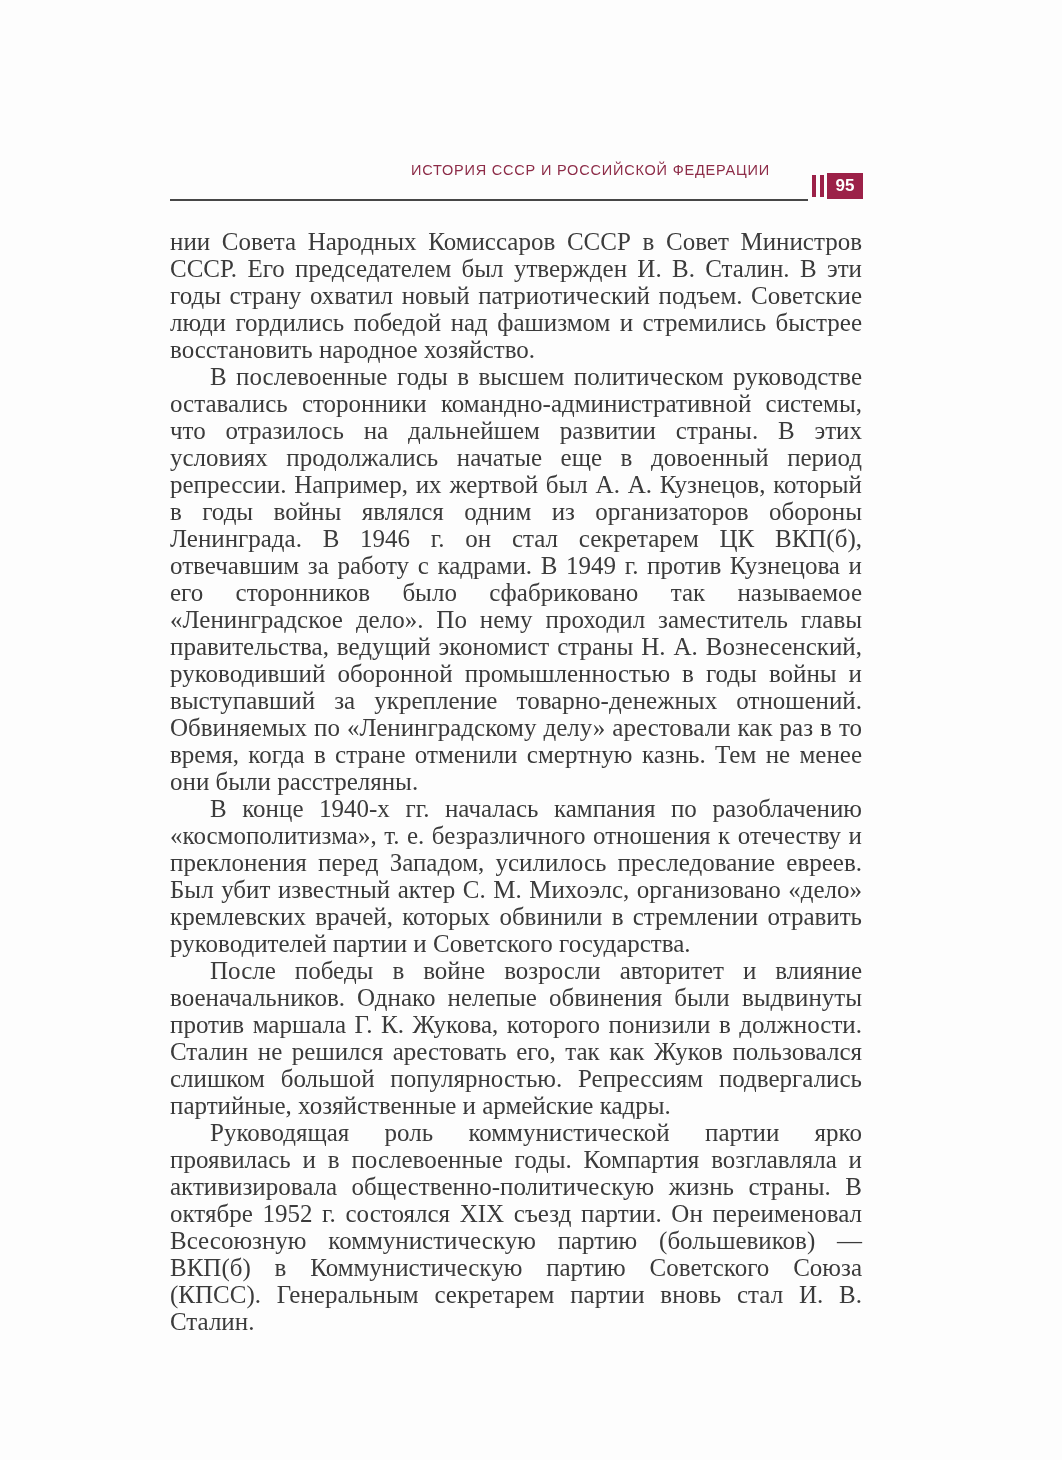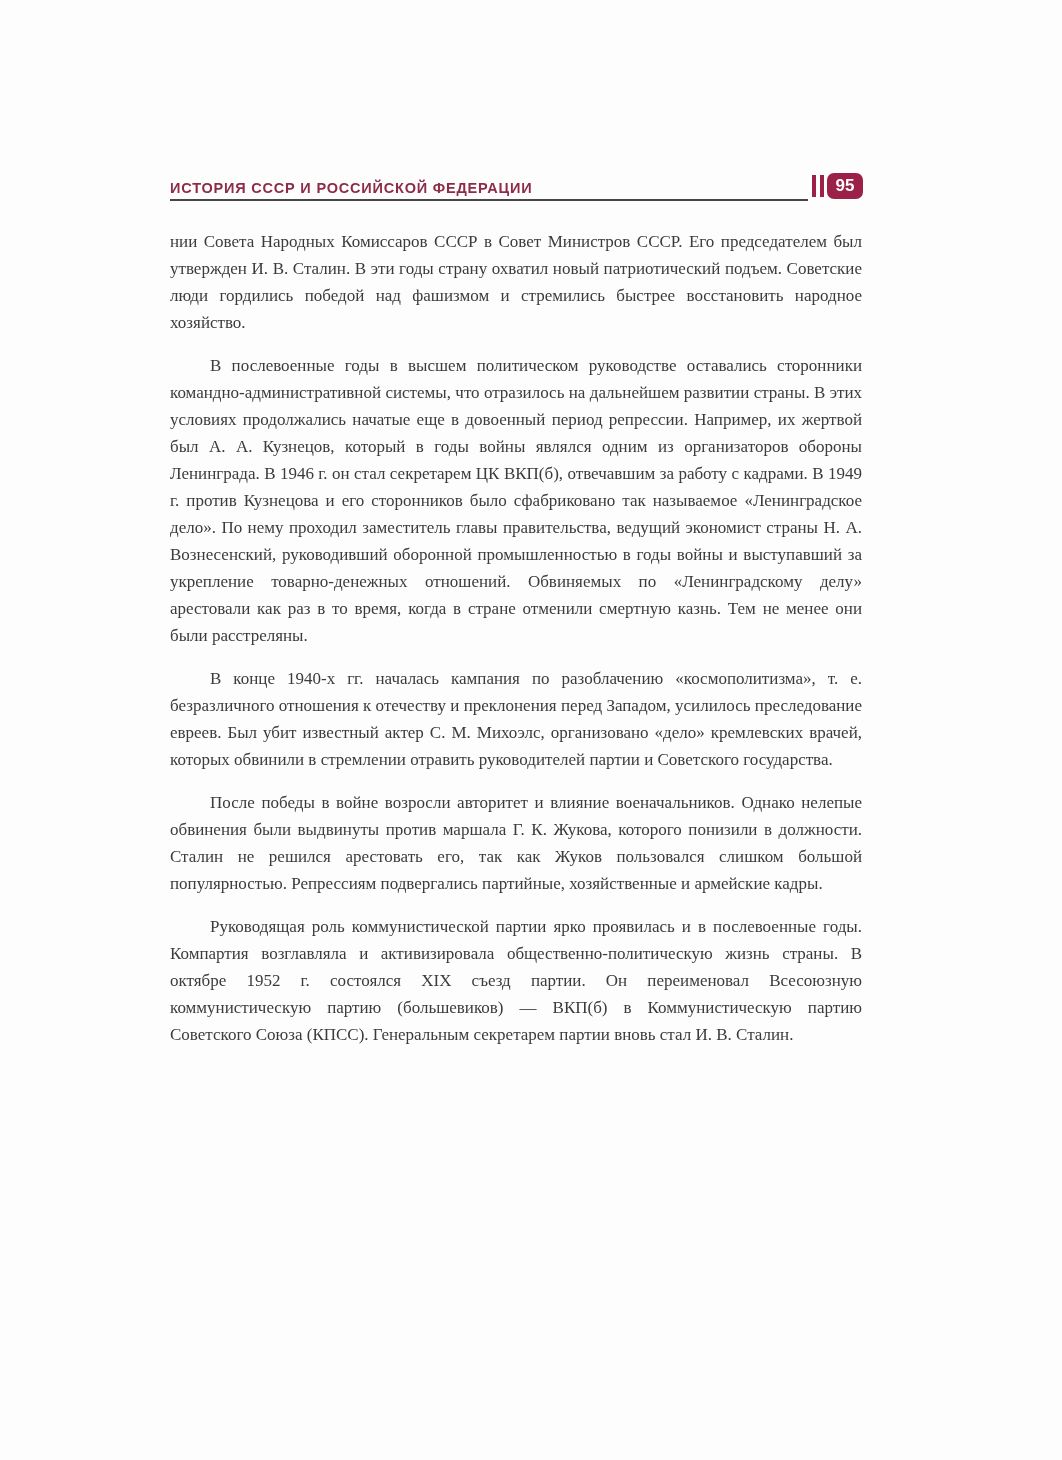--- a/index.html
+++ b/index.html
@@ -12,26 +12,27 @@
     width: 1062px;
     height: 1460px;
     background: #fdfdfd;
     overflow: hidden;
     font-family: "Liberation Serif", serif;
   }
 
   
   .header-title {
     position: absolute;
-    top: 180px;
+    top: 162px;
     left: 170px;
     width: 600px;
+    text-align: right;
     font-family: "Liberation Sans", sans-serif;
     font-size: 14.5px;
-    font-weight: 700;
+    font-weight: 400;
     letter-spacing: 0.8px;
     color: #8d2c48;
   }
   .header-rule {
     position: absolute;
     top: 199px;
     left: 170px;
     width: 638px;
     height: 2px;
     background: #474747;
@@ -56,43 +57,41 @@
     width: 36px;
     height: 26px;
     background: #9c2148;
     color: #ffffff;
     font-family: "Liberation Sans", sans-serif;
     font-size: 17px;
     font-weight: bold;
     display: flex;
     align-items: center;
     justify-content: center;
-    border-radius: 7px;
   }
 
   
   .body-text {
     position: absolute;
     top: 228px;
     left: 170px;
     width: 692px;
     color: #3b3b3b;
-    font-size: 17px;
+    font-size: 25px;
     line-height: 27px;
     text-align: justify;
     hyphens: auto;
     -webkit-hyphens: auto;
   }
   .body-text p {
     margin: 0;
     padding: 0;
   }
   .body-text p.indent {
     text-indent: 40px;
-    margin-top: 16px;
   }
 
   
   .footer-text {
     position: absolute;
     top: 1385px;
     left: 0;
     width: 1062px;
     text-align: center;
     font-family: "Liberation Sans", sans-serif;

